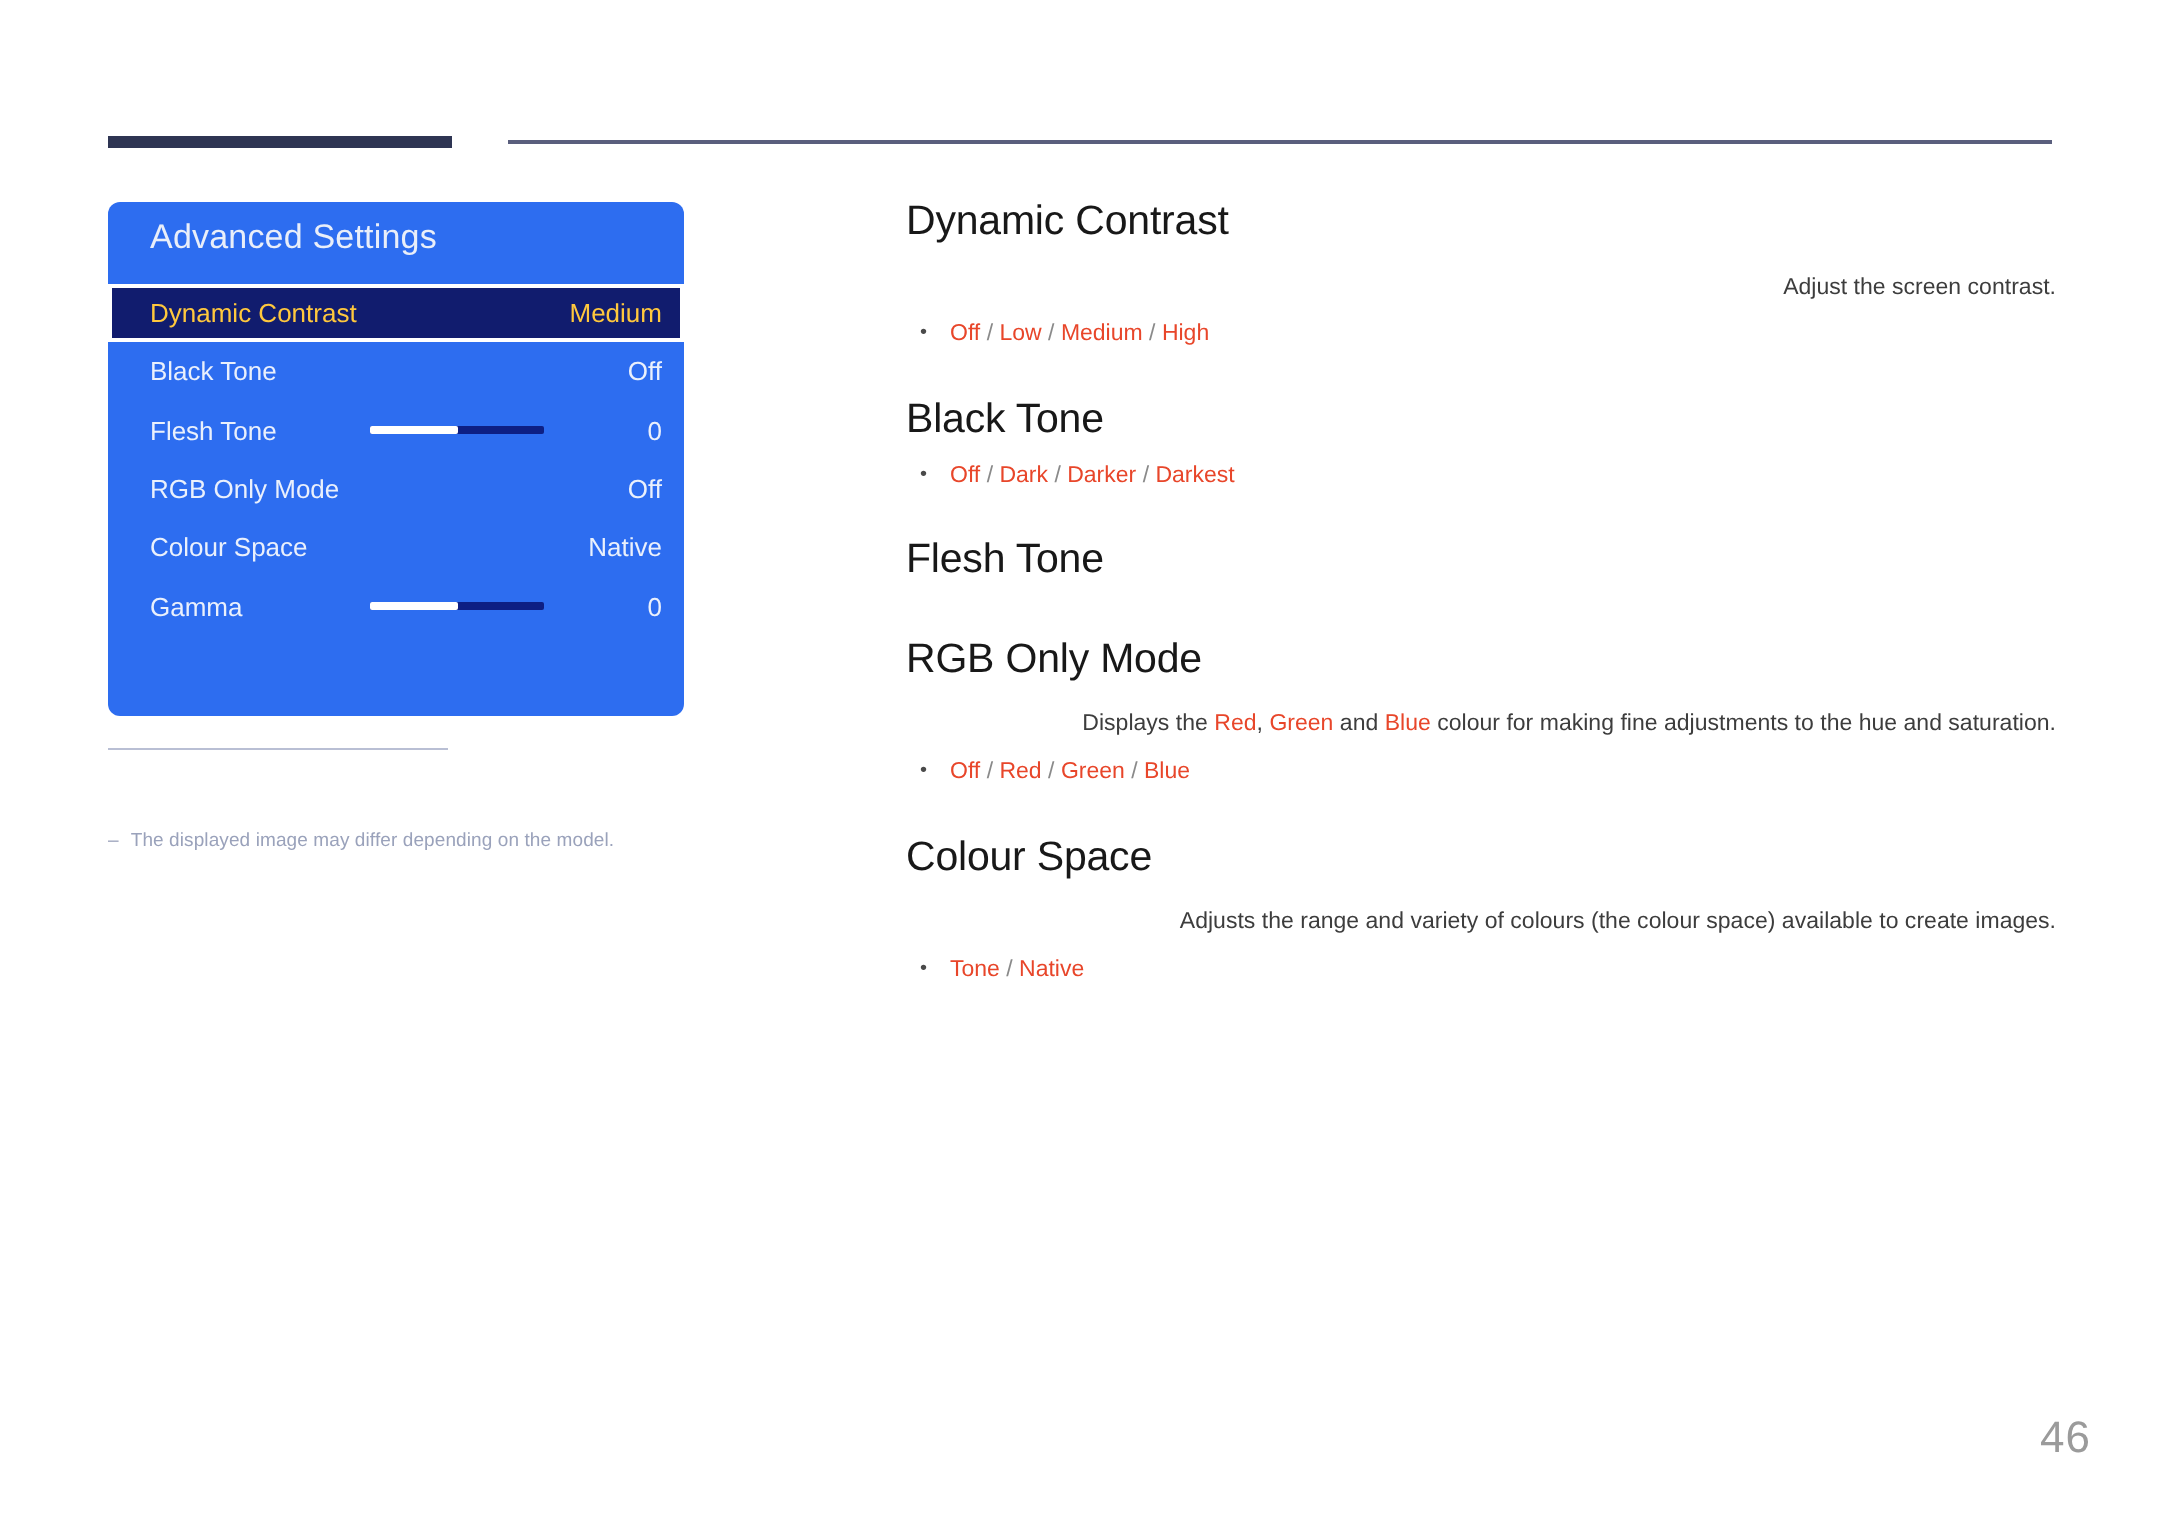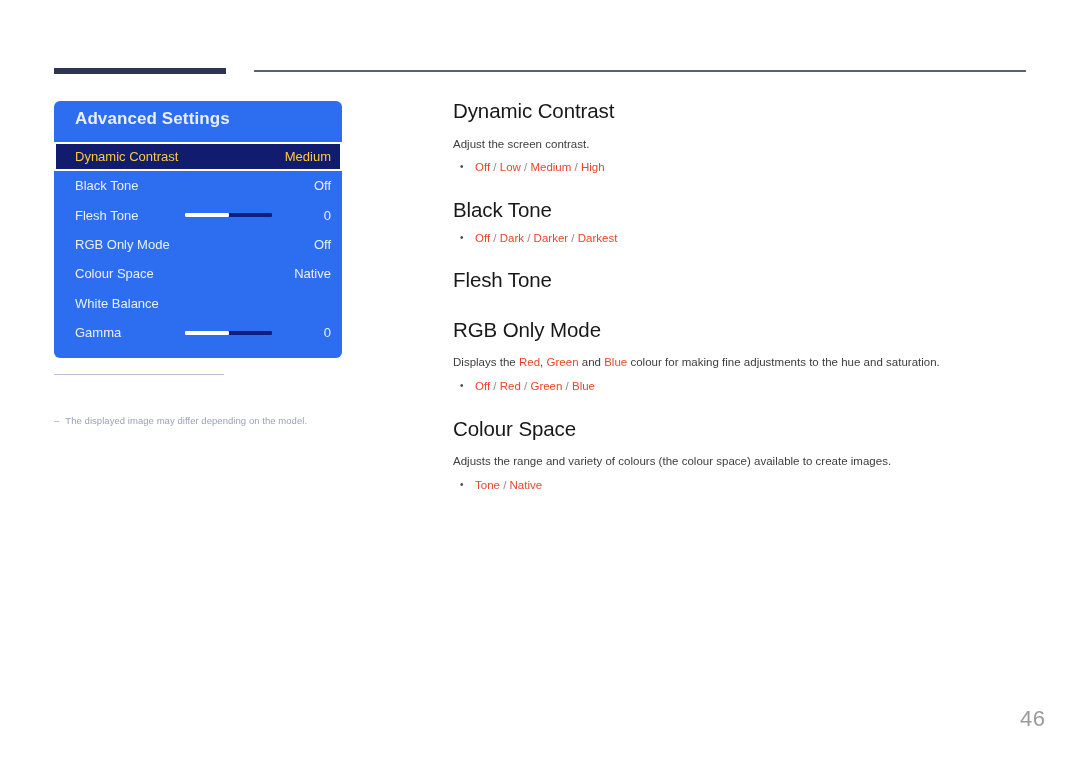--- a/index.html
+++ b/index.html
@@ -49,21 +49,20 @@
     overflow: hidden;
   }
 
   .osd-title {
     position: absolute;
     left: 21px;
     top: 8px;
     font-size: 17px;
     color: #e9eef9;
     letter-spacing: 0.1px;
-    font-weight: bold;
   }
 
   .osd-rows {
     position: absolute;
     left: 0;
     top: 41px;
     width: 288px;
   }
 
   .osd-row {
@@ -159,20 +158,21 @@
     letter-spacing: -0.1px;
     line-height: 1.2;
   }
 
   .sec-desc {
     font-size: 11.5px;
     color: #3d3d3d;
     line-height: 1.45;
     margin-top: 12px;
     letter-spacing: 0.01px;
+    text-align: right;
   }
 
   .sec-opts {
     margin-top: 7px;
     padding-left: 22px;
     font-size: 11.5px;
     color: #6d6d6d;
     line-height: 1.45;
     position: relative;
   }
@@ -235,25 +235,20 @@
           <span class="label">RGB Only Mode</span>
           <span class="spacer"></span>
           <span class="value">Off</span>
         </div>
         <div class="osd-row">
           <span class="label">Colour Space</span>
           <span class="spacer"></span>
           <span class="value">Native</span>
         </div>
         <div class="osd-row">
-          <span class="label">White Balance</span>
-          <span class="spacer"></span>
-          <span class="value"></span>
-        </div>
-        <div class="osd-row">
           <span class="label">Gamma</span>
           <span class="spacer"></span>
           <span class="osd-slider">
             <span class="fill" style="width: 50%;"></span>
           </span>
           <span class="value num">0</span>
         </div>
       </div>
 
   </div>

